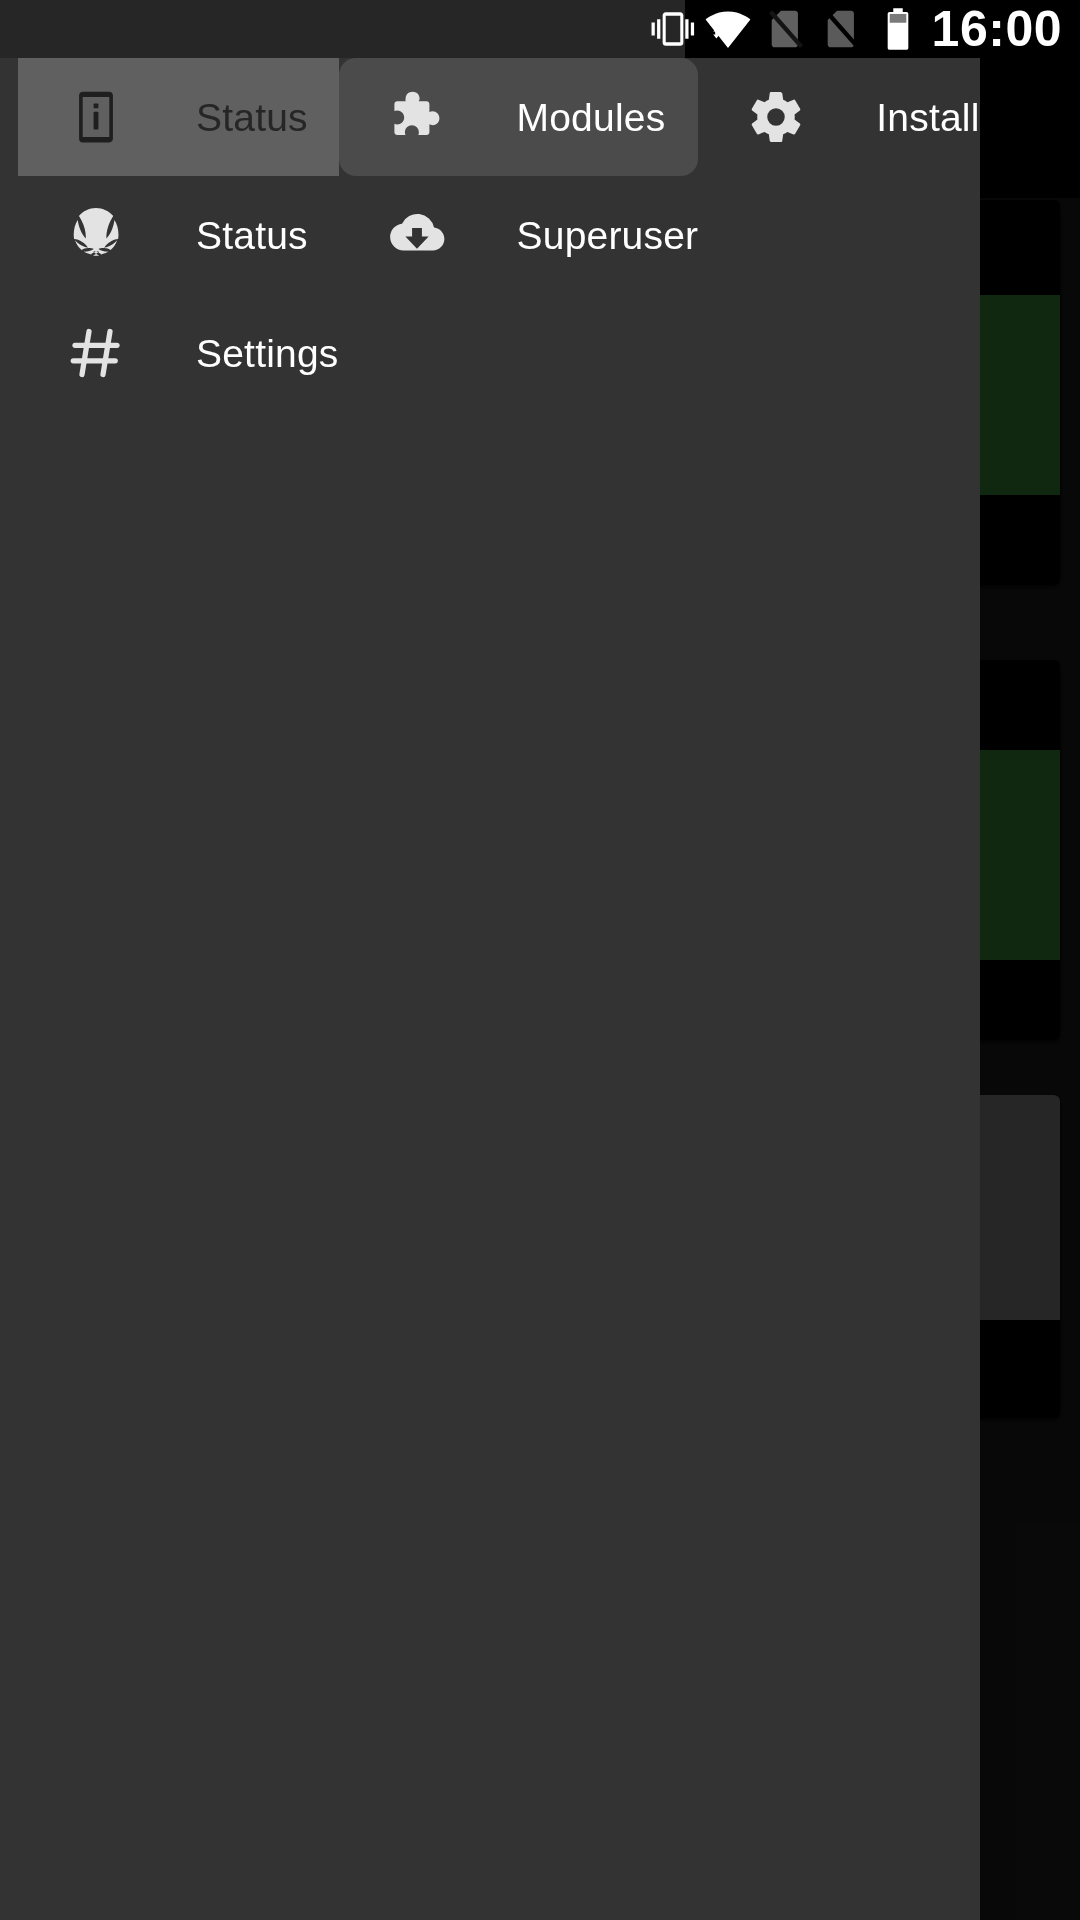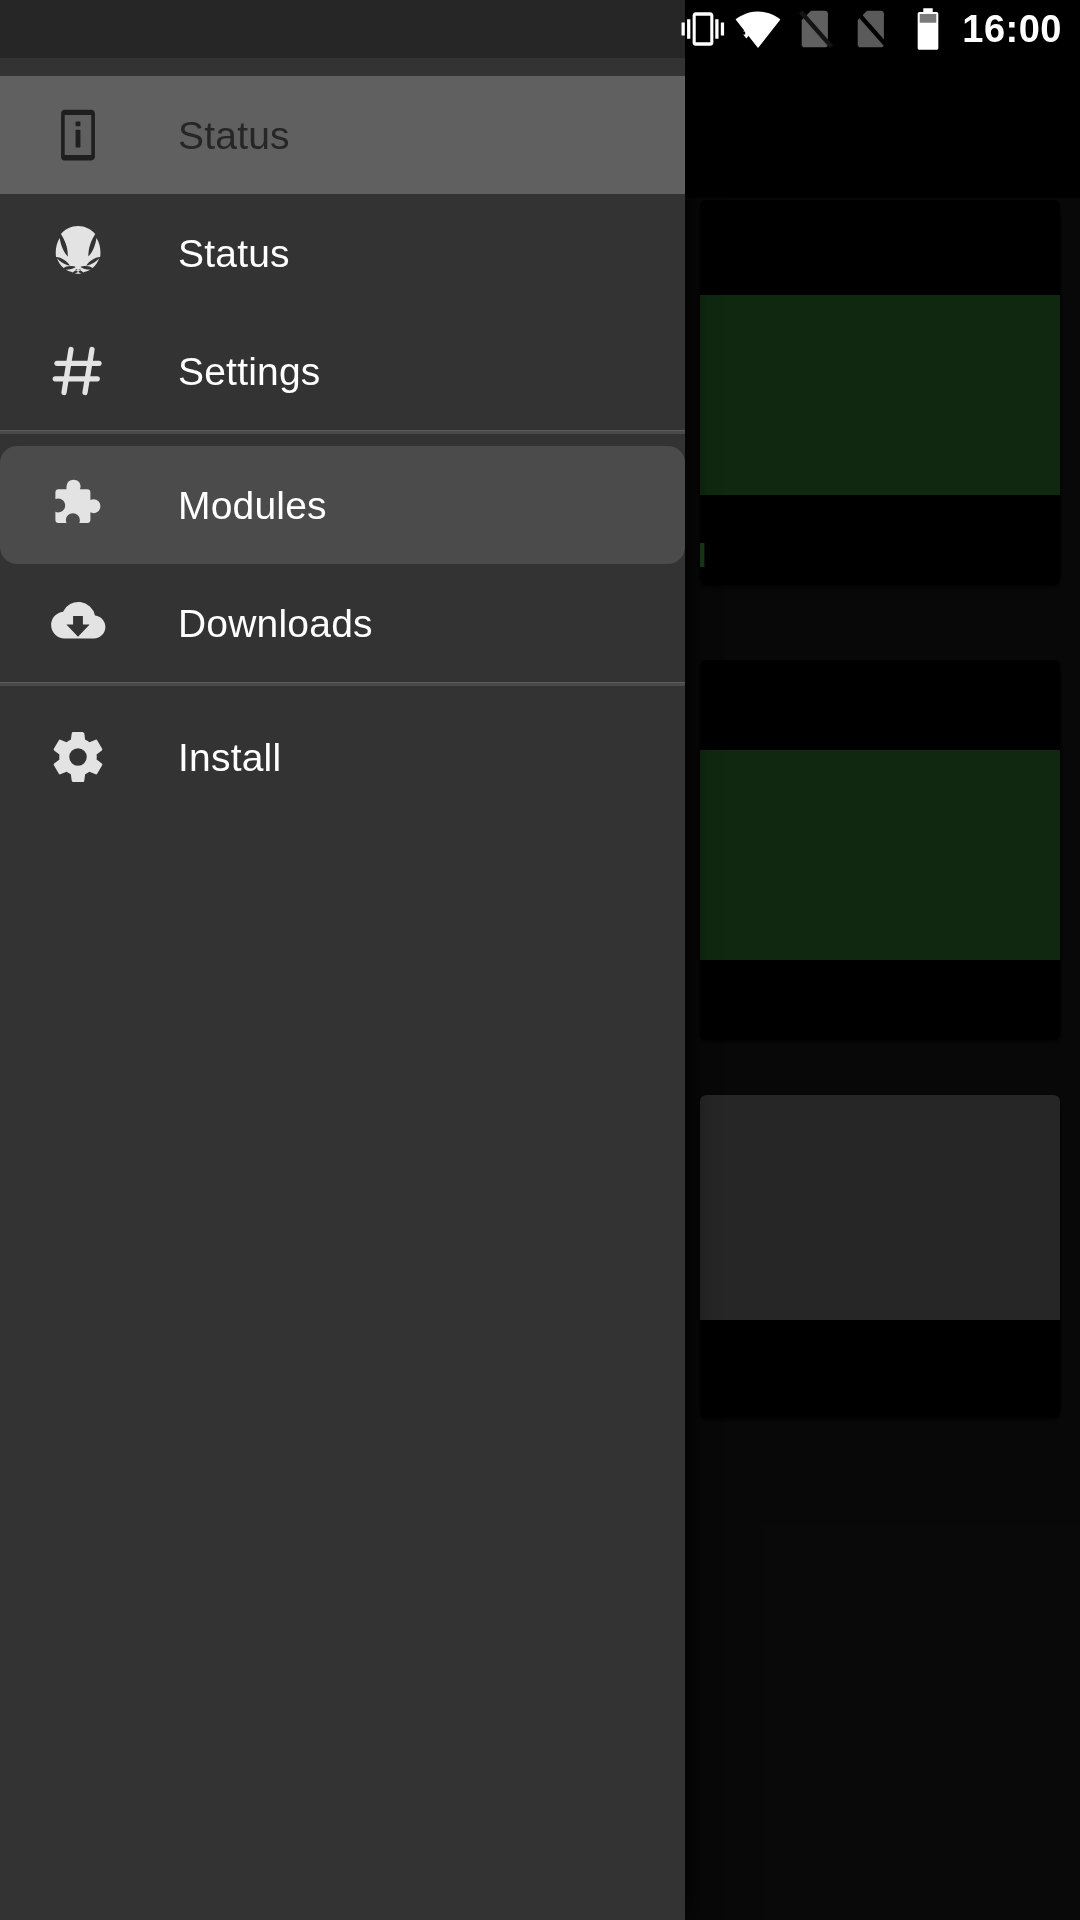--- a/index.html
+++ b/index.html
@@ -44,37 +44,37 @@
   #status-bar-left-shade {
     position:absolute; left:0; top:0; width:685px; height:58px;
     background:#262626;
   }
   #status-icons {
     position:absolute; right:0; top:0; height:58px;
     display:flex; align-items:center; gap:0px; padding-right:18px;
   }
   .sb-ico { display:flex; align-items:center; justify-content:center; }
   .sb-time {
-    color:#ffffff; font-size:38px; font-weight:bold;
+    color:#ffffff; font-size:50px; font-weight:bold;
     letter-spacing:0.5px; margin-left:14px; line-height:1;
   }
 
   
   #scrim {
     position:absolute; inset:0; background:rgba(0,0,0,0.45); z-index:20;
   }
 
   
   #nav-drawer {
     position:absolute; left:0; top:58px;
     width:685px; height:1862px;
     background:#333333;
     z-index:40;
     box-shadow:6px 0 22px rgba(0,0,0,.65);
-    display:flex; flex-direction:column;
+    display:flex; flex-direction:row;
   }
   .drawer-top-pad { height:18px; flex:0 0 18px; background:#333333; }
 
   .nav-group { background:#333333; }
   .nav-item {
     position:relative;
     display:flex; align-items:center;
     height:118px; width:100%;
     padding-left:46px;
     background:#333333;
@@ -190,21 +190,21 @@
         <span class="nav-label">Modules</span>
       </div>
 
       <div class="nav-item">
         <span class="nav-icon">
           <svg width="62" height="62" viewBox="0 0 24 24" fill="#e3e3e3">
             <path d="M18.6 9.1A6.6 6.6 0 0 0 6.2 7.6 5.2 5.2 0 0 0 1.6 12.8c0 2.9 2.35 5.2 5.25 5.2h11.3c2.45 0 4.45-2 4.45-4.45 0-2.3-1.75-4.2-4-4.45z"></path>
             <path d="M10.1 9.3h3.8v3.3h2.6L12 17.3l-4.5-4.7h2.6V9.3z" fill="#333333"></path>
           </svg>
         </span>
-        <span class="nav-label">Downloads</span>
+        <span class="nav-label">Superuser</span>
       </div>
 
     </div>
 
     <div class="nav-divider"></div>
     <div class="nav-gap"></div>
 
     <div class="nav-group">
 
       <div class="nav-item">

